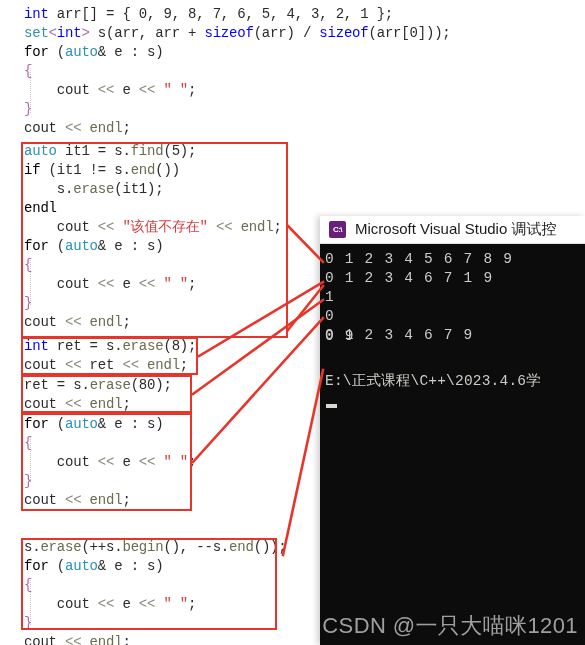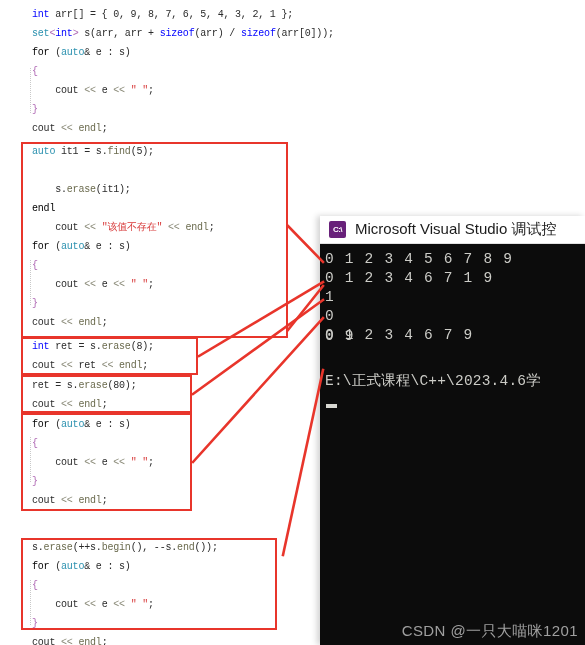--- a/index.html
+++ b/index.html
@@ -26,24 +26,24 @@
   
   .code-area {
     position: absolute;
     left: 0;
     top: 0;
     width: 330px;
     height: 645px;
   }
   .code-line {
     position: absolute;
-    left: 32px;
+    left: 24px;
     white-space: pre;
     font-family: "Liberation Mono", "DejaVu Sans Mono", monospace;
-    font-size: 10px;
+    font-size: 14px;
     line-height: 13.5px;
     letter-spacing: -0.2px;
     color: #2b2b2b;
   }
   .tok { white-space: pre; }
   .t-kw   { color: #0000ff; }   
   .t-ctl  { color: #000000; }   
   .t-type { color: #2b91af; }
   .t-str  { color: #d83b3b; }   
   .t-op   { color: #8a8a78; }   
@@ -148,21 +148,21 @@
     height: 4px;
     background: #d8d8d2;
   }
 
   
   .watermark {
     position: absolute;
     right: 7px;
     bottom: 4px;
     font-family: "Liberation Sans", "DejaVu Sans", sans-serif;
-    font-size: 15px;
+    font-size: 22px;
     color: #b9b9b9;
     opacity: 0.85;
     white-space: nowrap;
     letter-spacing: 0.4px;
     margin-top: 22px;
   }
 </style>
 </head>
 <body>
 
@@ -177,20 +177,21 @@
 
     <div class="code-line" style="top:8px"><span class="tok t-kw">int</span><span class="tok"> arr[] = { </span><span class="tok t-num">0, 9, 8, 7, 6, 5, 4, 3, 2, 1</span><span class="tok"> };</span></div>
     <div class="code-line" style="top:27px"><span class="tok t-type">set</span><span class="tok t-brc">&lt;</span><span class="tok t-kw">int</span><span class="tok t-brc">&gt;</span><span class="tok"> s(arr, arr + </span><span class="tok t-kw">sizeof</span><span class="tok">(arr) / </span><span class="tok t-kw">sizeof</span><span class="tok">(arr[</span><span class="tok t-num">0</span><span class="tok">]));</span></div>
     <div class="code-line" style="top:46px"><span class="tok t-ctl">for</span><span class="tok"> (</span><span class="tok t-type">auto</span><span class="tok">&amp; e : s)</span></div>
     <div class="code-line" style="top:65px"><span class="tok t-brc">{</span></div>
     <div class="code-line" style="top:84px"><span class="tok">    cout </span><span class="tok t-op">&lt;&lt;</span><span class="tok"> e </span><span class="tok t-op">&lt;&lt;</span><span class="tok t-str"> " "</span><span class="tok">;</span></div>
     <div class="code-line" style="top:103px"><span class="tok t-brc">}</span></div>
     <div class="code-line" style="top:122px"><span class="tok">cout </span><span class="tok t-op">&lt;&lt;</span><span class="tok t-fn"> endl</span><span class="tok">;</span></div>
 
     <div class="code-line" style="top:145px"><span class="tok t-type">auto</span><span class="tok"> it1 = s.</span><span class="tok t-fn">find</span><span class="tok">(</span><span class="tok t-num">5</span><span class="tok">);</span></div>
+    <div class="code-line" style="top:164px"><span class="tok t-ctl">if</span><span class="tok"> (it1 != s.</span><span class="tok t-fn">end</span><span class="tok">())</span></div>
     <div class="code-line" style="top:183px"><span class="tok">    s.</span><span class="tok t-fn">erase</span><span class="tok">(it1);</span></div>
     <div class="code-line" style="top:202px"><span class="tok t-ctl">endl</span></div>
     <div class="code-line" style="top:221px"><span class="tok">    cout </span><span class="tok t-op">&lt;&lt;</span><span class="tok t-cn"> "该值不存在"</span><span class="tok t-op"> &lt;&lt;</span><span class="tok t-fn"> endl</span><span class="tok">;</span></div>
     <div class="code-line" style="top:240px"><span class="tok t-ctl">for</span><span class="tok"> (</span><span class="tok t-type">auto</span><span class="tok">&amp; e : s)</span></div>
     <div class="code-line" style="top:259px"><span class="tok t-brc">{</span></div>
     <div class="code-line" style="top:278px"><span class="tok">    cout </span><span class="tok t-op">&lt;&lt;</span><span class="tok"> e </span><span class="tok t-op">&lt;&lt;</span><span class="tok t-str"> " "</span><span class="tok">;</span></div>
     <div class="code-line" style="top:297px"><span class="tok t-brc">}</span></div>
     <div class="code-line" style="top:316px"><span class="tok">cout </span><span class="tok t-op">&lt;&lt;</span><span class="tok t-fn"> endl</span><span class="tok">;</span></div>
 
     <div class="code-line" style="top:340px"><span class="tok t-kw">int</span><span class="tok"> ret = s.</span><span class="tok t-fn">erase</span><span class="tok">(</span><span class="tok t-num">8</span><span class="tok">);</span></div>

